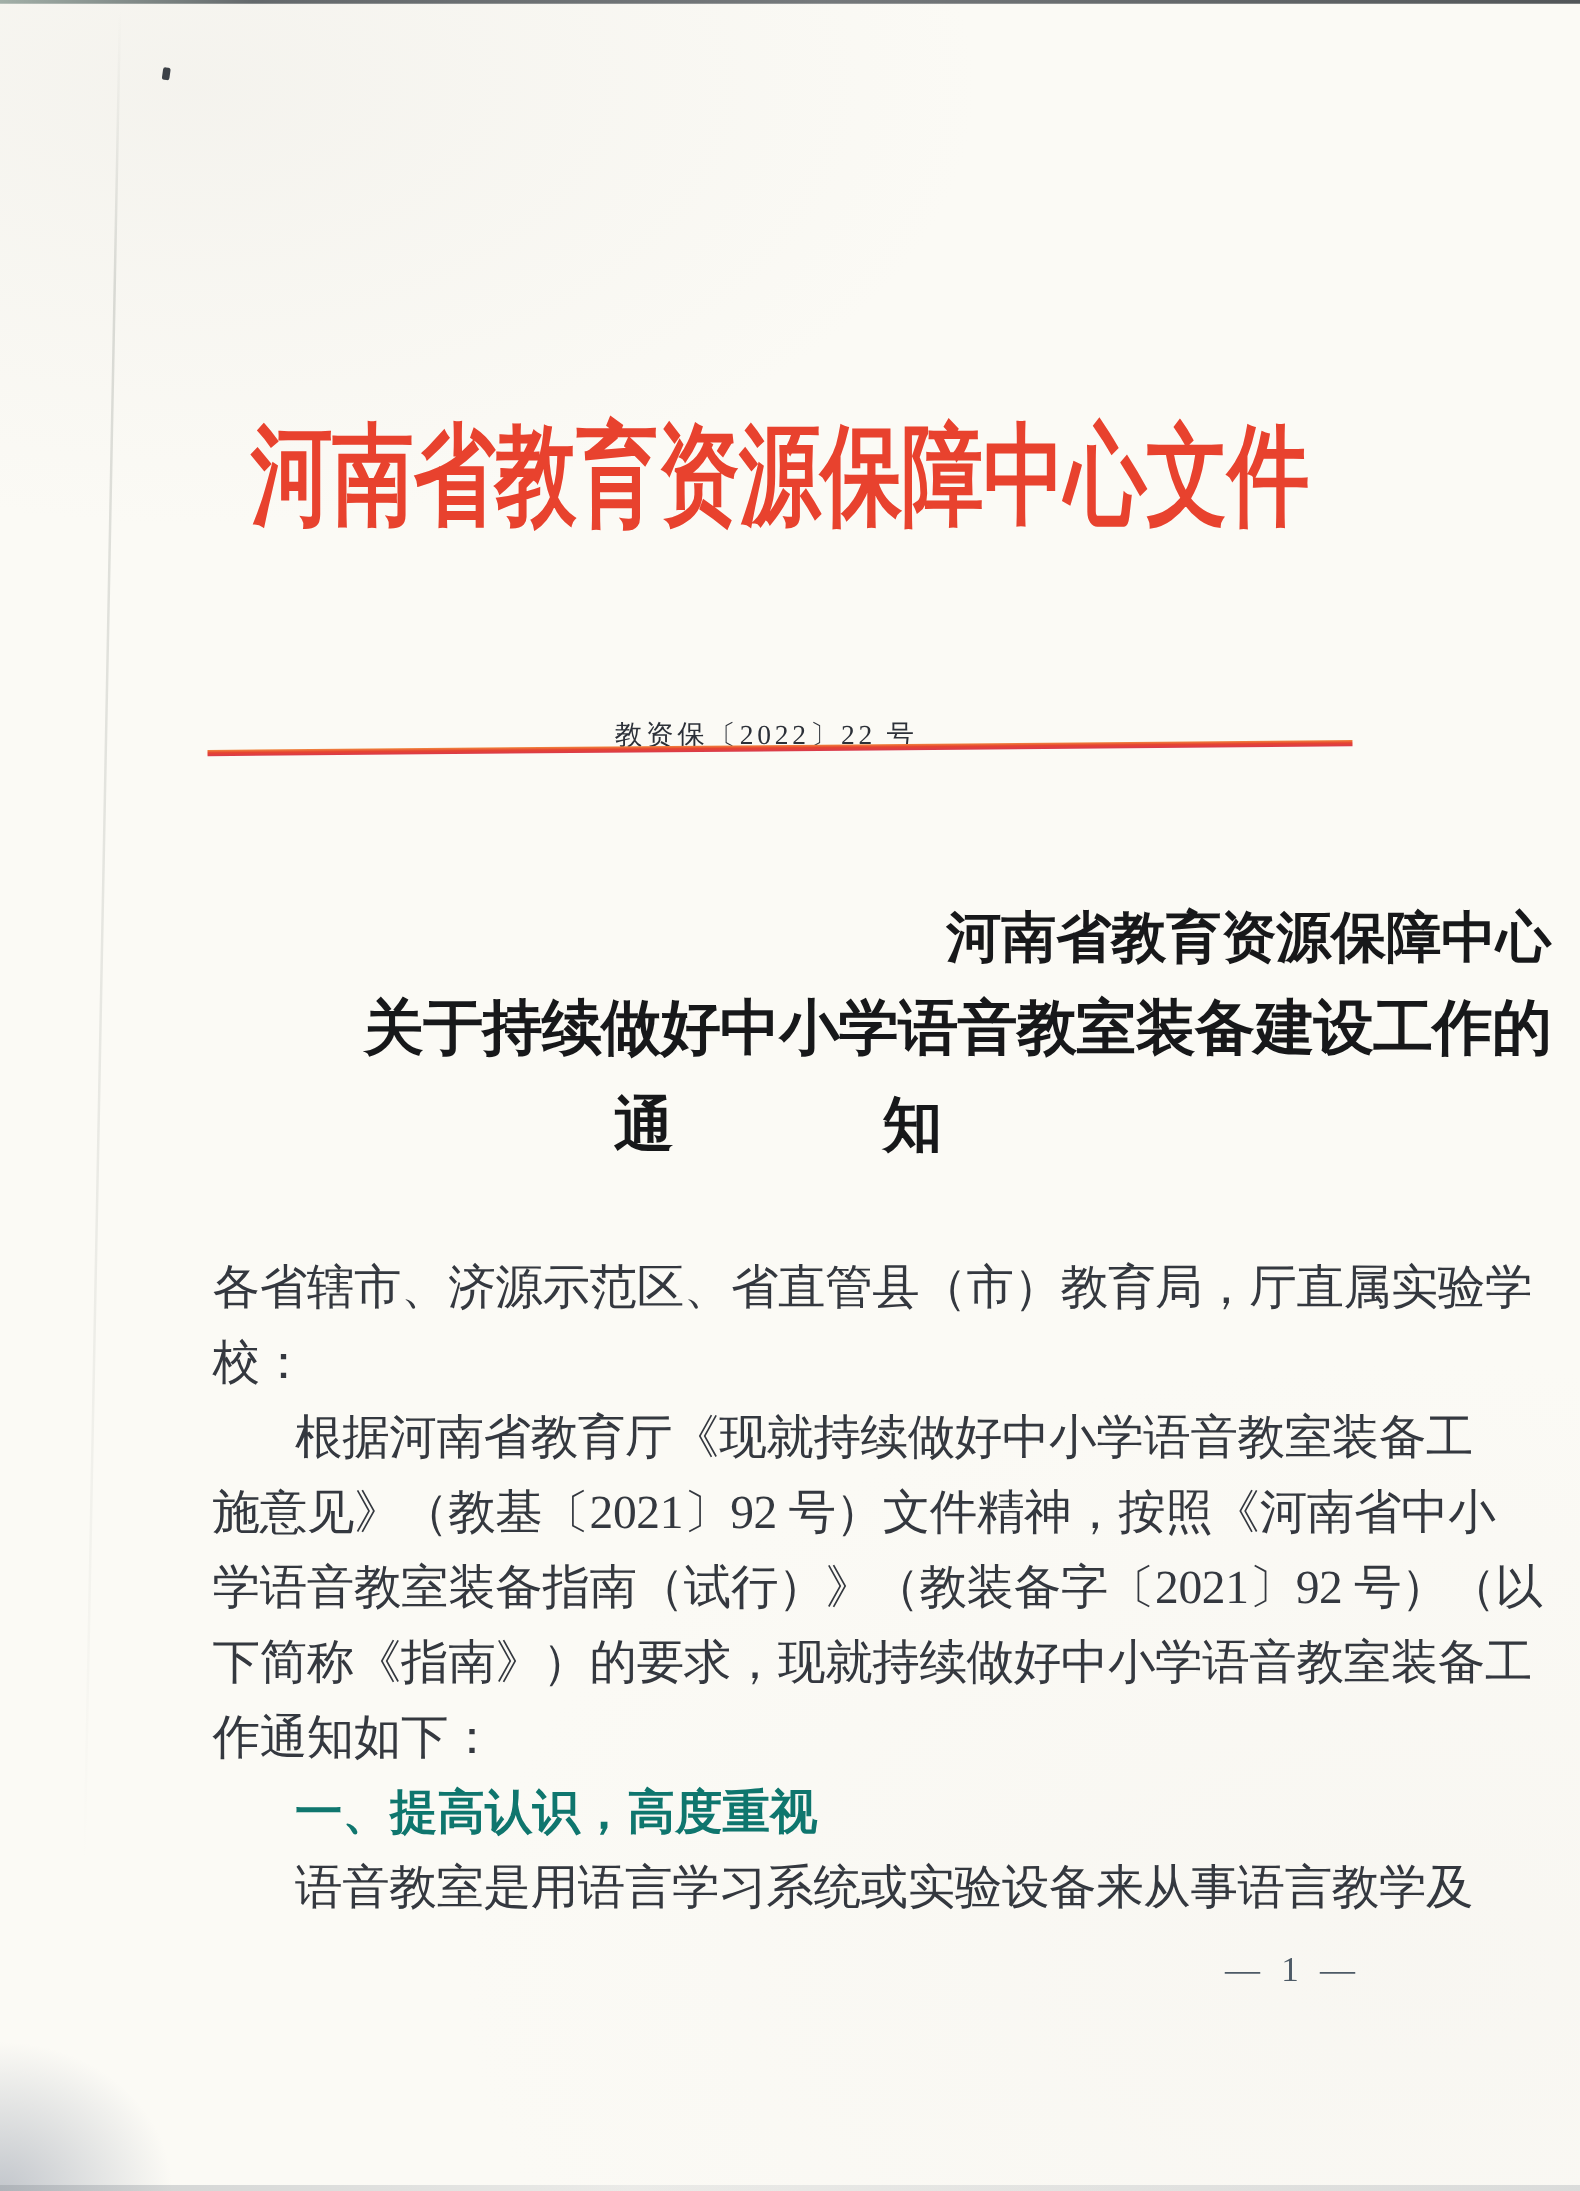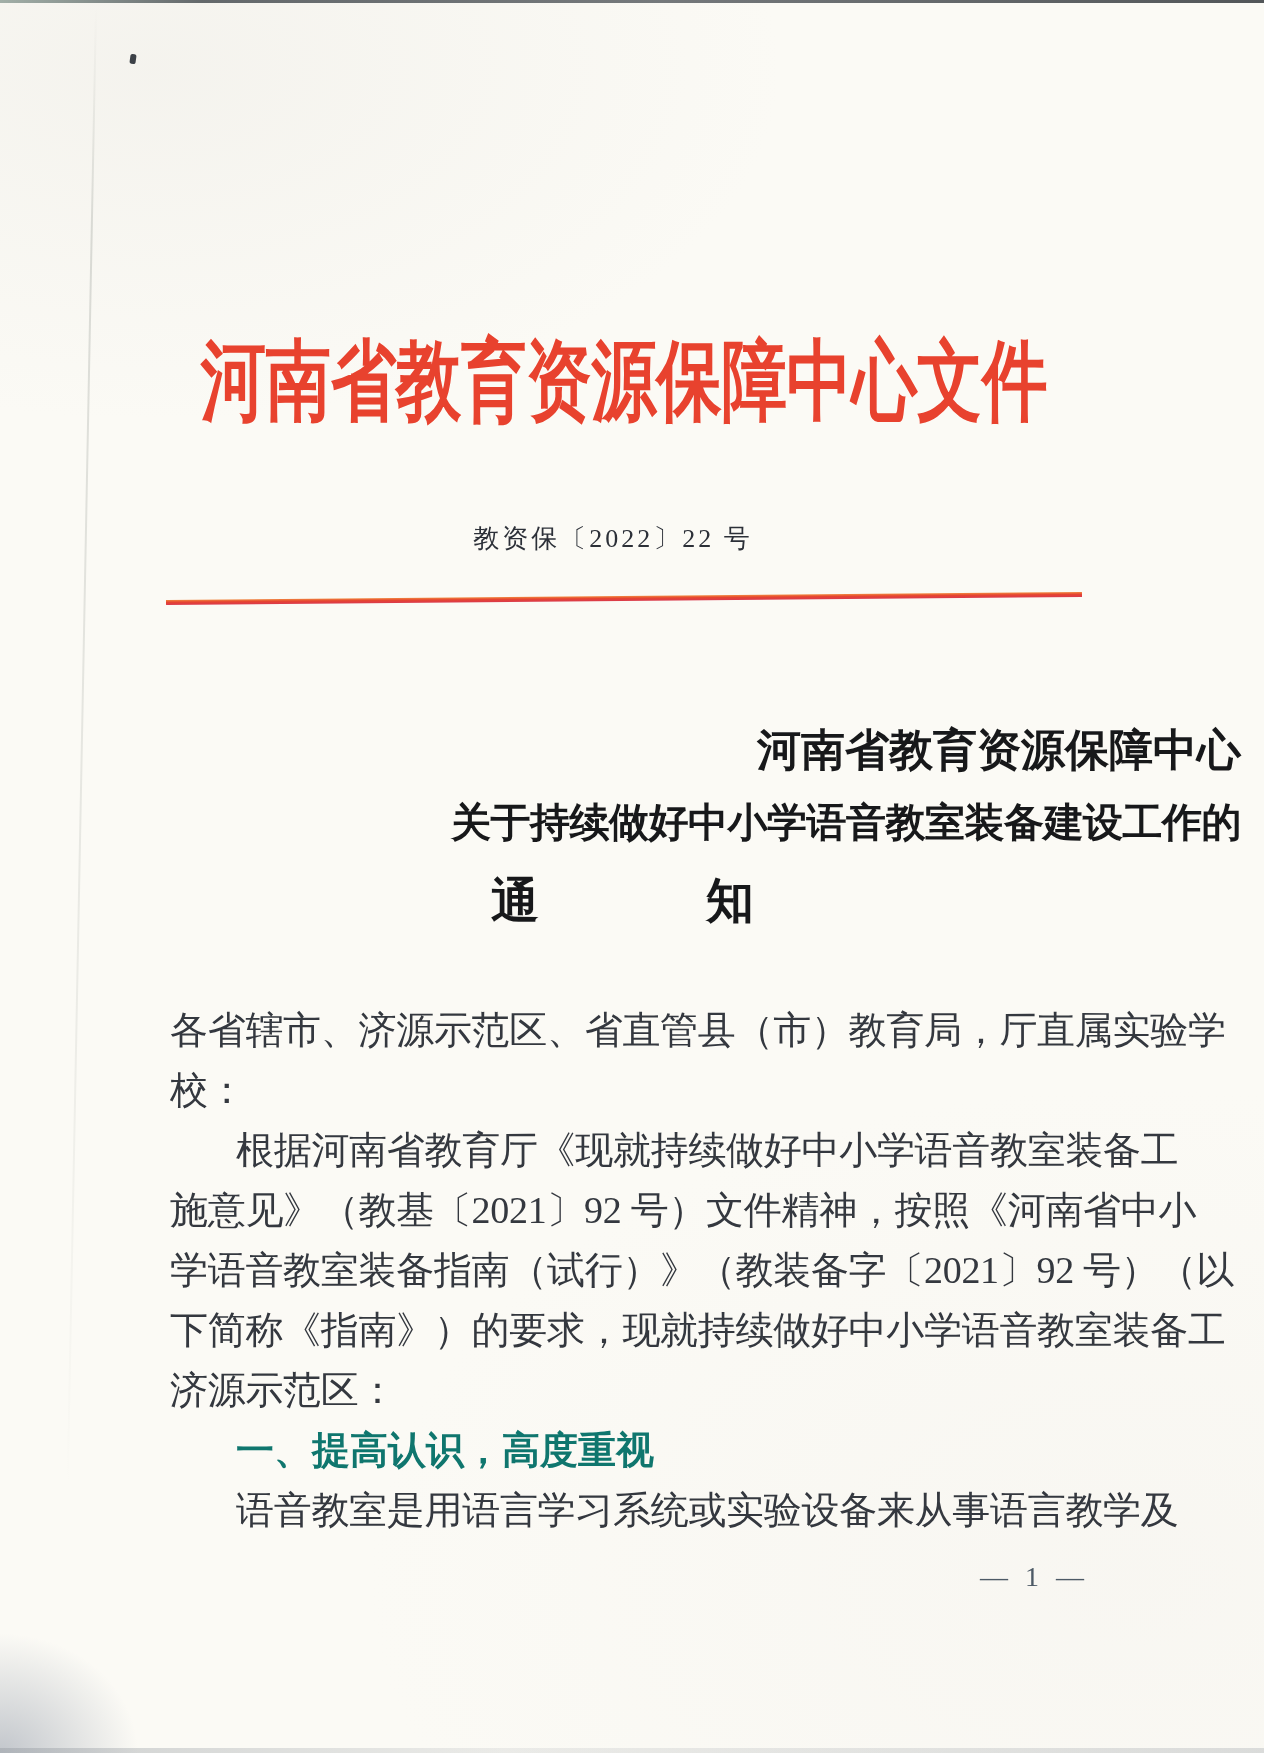--- a/index.html
+++ b/index.html
@@ -44,40 +44,40 @@
 
   
   .org-title {
     position:absolute; top:332px; left:0; width:1248px;
     text-align:center; white-space:nowrap;
     font-size:88px; line-height:100px; font-weight:bold;
     color:#e8422e;
     transform:scaleX(.74); transform-origin:50% 50%;
   }
   .doc-number {
-    position:absolute; top:517px; left:0; width:1226px;
+    position:absolute; top:566px; left:0; width:1226px;
     text-align:center;
-    font-size:26px; line-height:44px;
+    font-size:22px; line-height:44px;
     letter-spacing:3px;
     color:#2c3038;
   }
   .red-divider {
     position:absolute; top:596px; left:166px; width:916px; height:5px;
     background:linear-gradient(180deg,#f0863f 0%,#e64430 45%,#d93a4d 100%);
     transform:rotate(-.5deg);
   }
 
   
   .title-line {
     position:absolute; left:4px; width:1237px;
     text-align:right; white-space:nowrap;
     font-weight:bold; color:#17181a;
   }
   .title-l1 { top:725px; font-size:44px; line-height:52px; }
-  .title-l2 { top:797px; font-size:40px; line-height:52px; letter-spacing:-.5px; }
+  .title-l2 { top:797px; font-size:48px; line-height:52px; letter-spacing:-.5px; }
   .title-l3 {
     top:872px; display:flex; justify-content:center; gap:167px;
     font-size:48px; line-height:58px;
   }
 
   
   .body-text {
     position:absolute; top:1000px; left:170px; width:930px;
     font-size:38px; letter-spacing:-.3px;
     color:#34383f;
@@ -118,21 +118,21 @@
     <span>知</span>
   </div>
 
   <div class="body-text">
     <div class="line">各省辖市、济源示范区、省直管县（市）教育局，厅直属实验学</div>
     <div class="line">校：</div>
     <div class="line indent">根据河南省教育厅《现就持续做好中小学语音教室装备工</div>
     <div class="line">施意见》（教基〔2021〕92 号）文件精神，按照《河南省中小</div>
     <div class="line">学语音教室装备指南（试行）》（教装备字〔2021〕92 号）（以</div>
     <div class="line">下简称《指南》）的要求，现就持续做好中小学语音教室装备工</div>
-    <div class="line">济源示范区：</div>
+    <div class="line">作通知如下：</div>
     <div class="line indent heading">一、提高认识，高度重视</div>
     <div class="line indent">语音教室是用语言学习系统或实验设备来从事语言教学及</div>
   </div>
 
   <div class="page-number">— 1 —</div>
 
   <div class="corner-shadow"></div>
   <div class="bottom-scan-edge"></div>
 
 </div>

